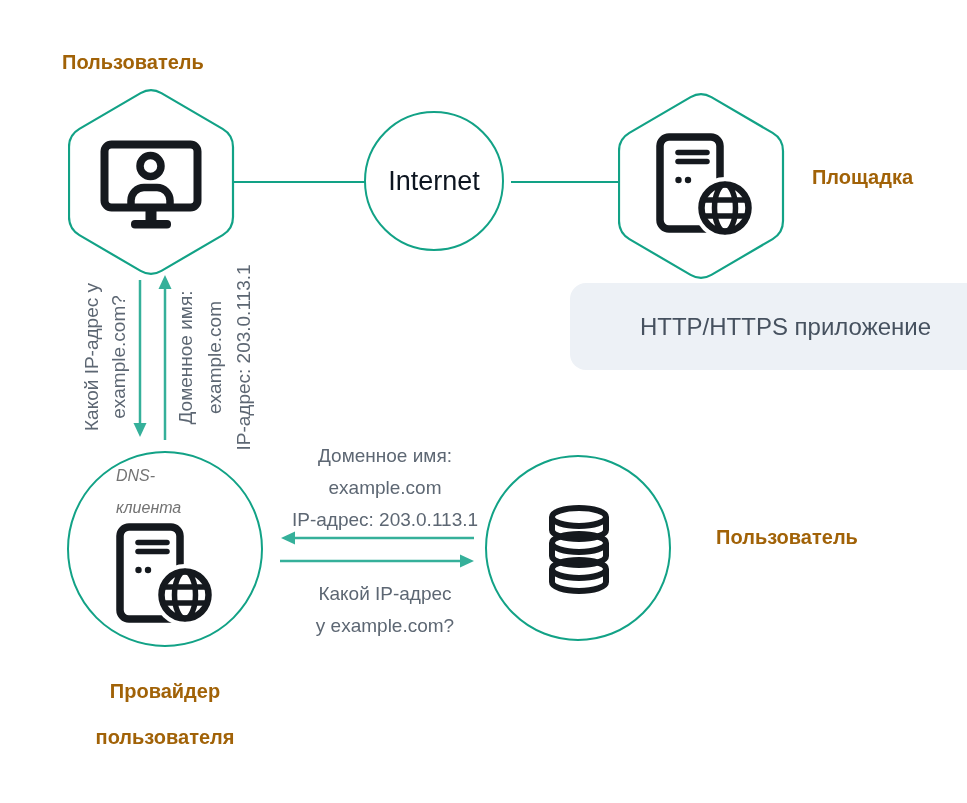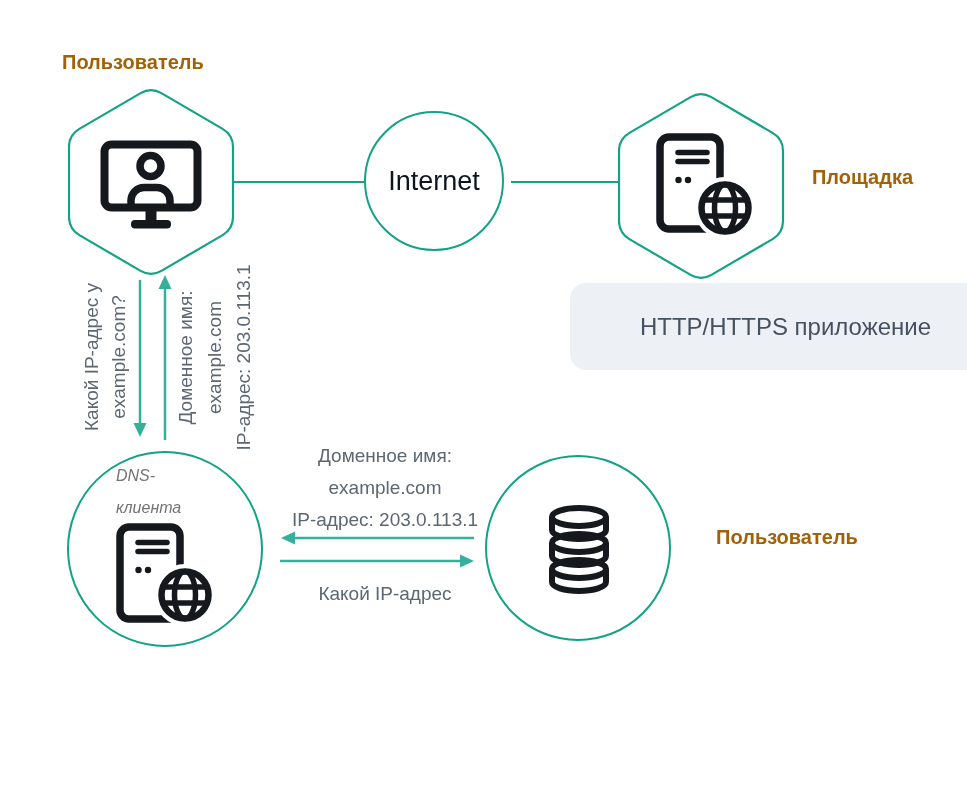--- a/index.html
+++ b/index.html
@@ -154,36 +154,41 @@
     <line x1="28" y1="29.5" x2="57" y2="29.5" stroke="#15191e" stroke-width="5.5" stroke-linecap="round"></line>
     <circle cx="28.5" cy="48" r="3.2" fill="#15191e"></circle>
     <circle cx="38" cy="48" r="3.2" fill="#15191e"></circle>
     <circle cx="75" cy="73" r="31" fill="#ffffff"></circle>
     <circle cx="75" cy="73" r="23.5" fill="none" stroke="#15191e" stroke-width="6.5"></circle>
     <ellipse cx="75" cy="73" rx="10.5" ry="23.5" fill="none" stroke="#15191e" stroke-width="5.5"></ellipse>
     <line x1="53.5" y1="65" x2="96.5" y2="65" stroke="#15191e" stroke-width="5.5"></line>
     <line x1="53.5" y1="81" x2="96.5" y2="81" stroke="#15191e" stroke-width="5.5"></line>
   </svg>
 
+  <div class="abs node-label center" style="left:30px; top:668px; width:270px; line-height:46px;">
+    <div>Провайдер</div>
+    <div>пользователя</div>
+  </div>
 
   <div class="abs gray-label" style="left:280px; top:440px; width:210px;">
     <div>Доменное имя:</div>
     <div>example.com</div>
     <div>IP-адрес: 203.0.113.1</div>
   </div>
 
   <svg class="abs" style="left:278px; top:528px;" width="200" height="44" viewBox="0 0 200 44">
     <line x1="16" y1="10" x2="196" y2="10" stroke="#35b09a" stroke-width="2.5"></line>
     <polygon points="3,10 17,3.5 17,16.5" fill="#35b09a"></polygon>
     <line x1="2" y1="33" x2="182" y2="33" stroke="#35b09a" stroke-width="2.5"></line>
     <polygon points="196,33 182,26.5 182,39.5" fill="#35b09a"></polygon>
   </svg>
 
   <div class="abs gray-label" style="left:280px; top:538px; width:210px;margin-top:40px;">
     <div>Какой IP-адрес</div>
+    <div>у example.com?</div>
   </div>
 
   <div class="circle-node" style="left:485px; top:455px; width:186px; height:186px;"></div>
 
   <svg class="abs" style="left:544px; top:505px;" width="70" height="92" viewBox="0 0 70 92">
     <path d="M8,12 a27,9 0 1 1 54,0 a27,9 0 1 1 -54,0" fill="none" stroke="#15191e" stroke-width="6"></path>
     <path d="M8,12 v13 a27,9 0 0 0 54,0 v-13" fill="none" stroke="#15191e" stroke-width="6"></path>
     <path d="M8,38 a27,9 0 1 1 54,0 a27,9 0 1 1 -54,0" fill="none" stroke="#15191e" stroke-width="6"></path>
     <path d="M8,38 v13 a27,9 0 0 0 54,0 v-13" fill="none" stroke="#15191e" stroke-width="6"></path>
     <path d="M8,64 a27,9 0 1 1 54,0 a27,9 0 1 1 -54,0" fill="none" stroke="#15191e" stroke-width="6"></path>

